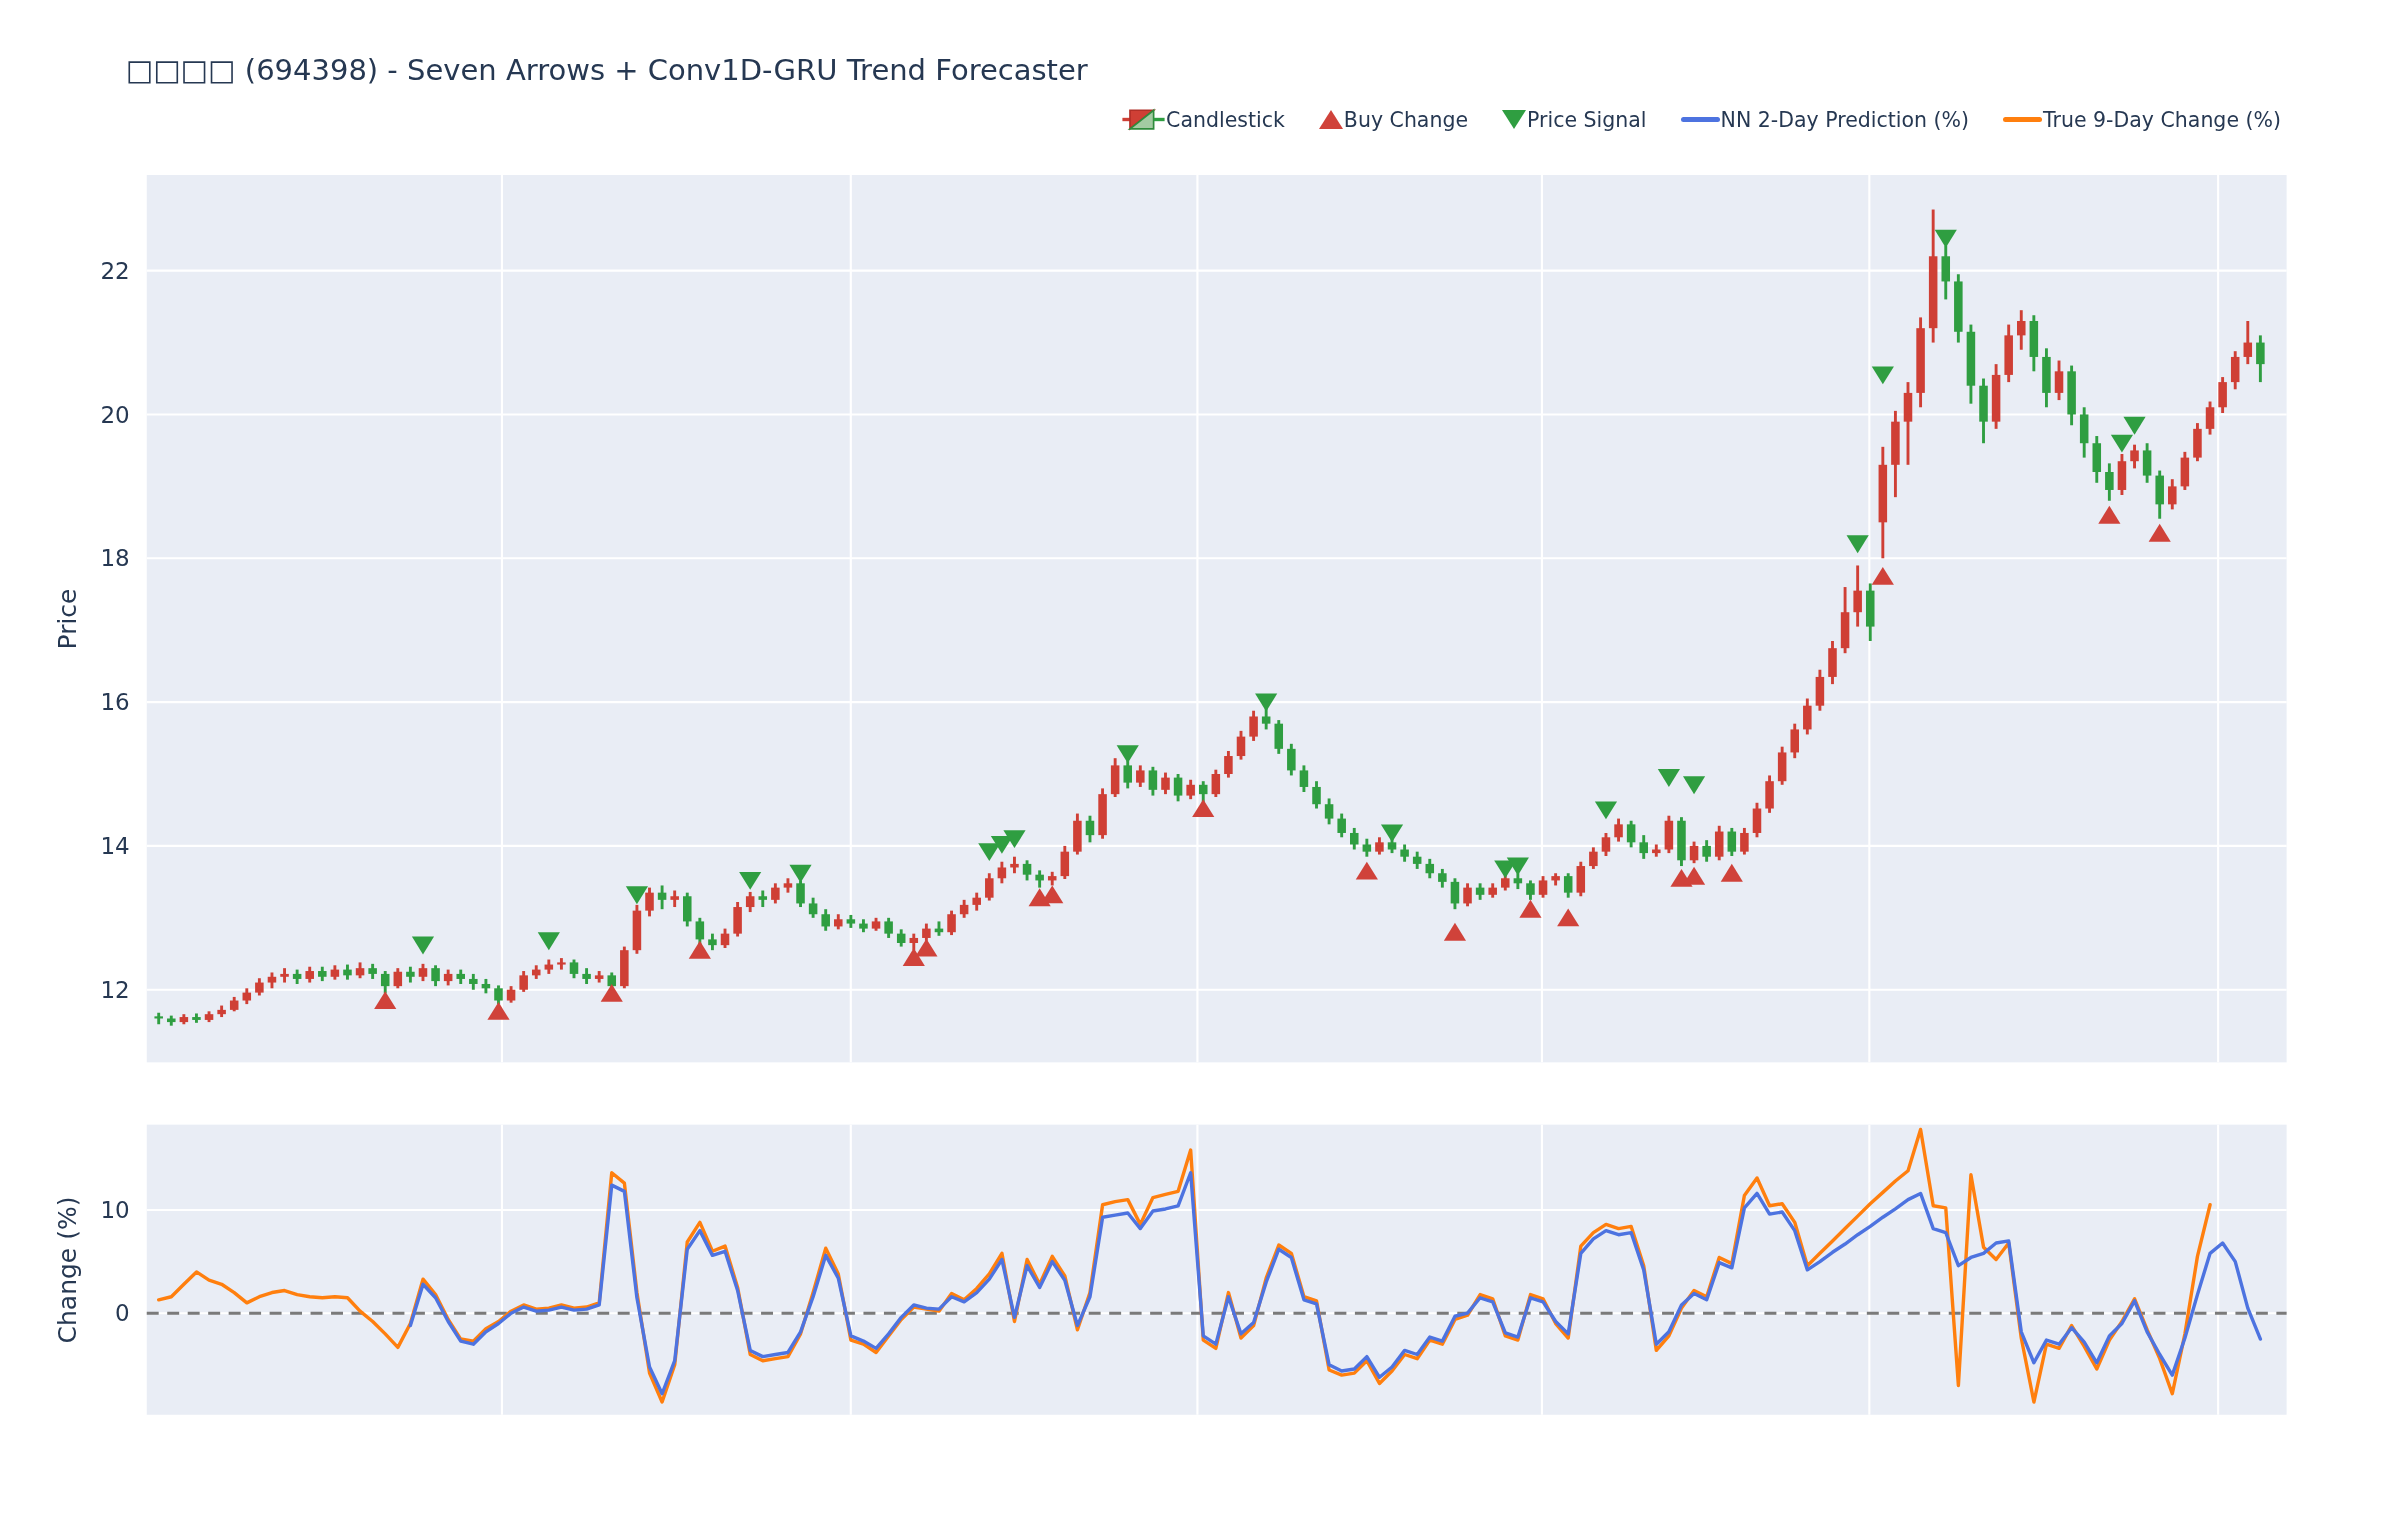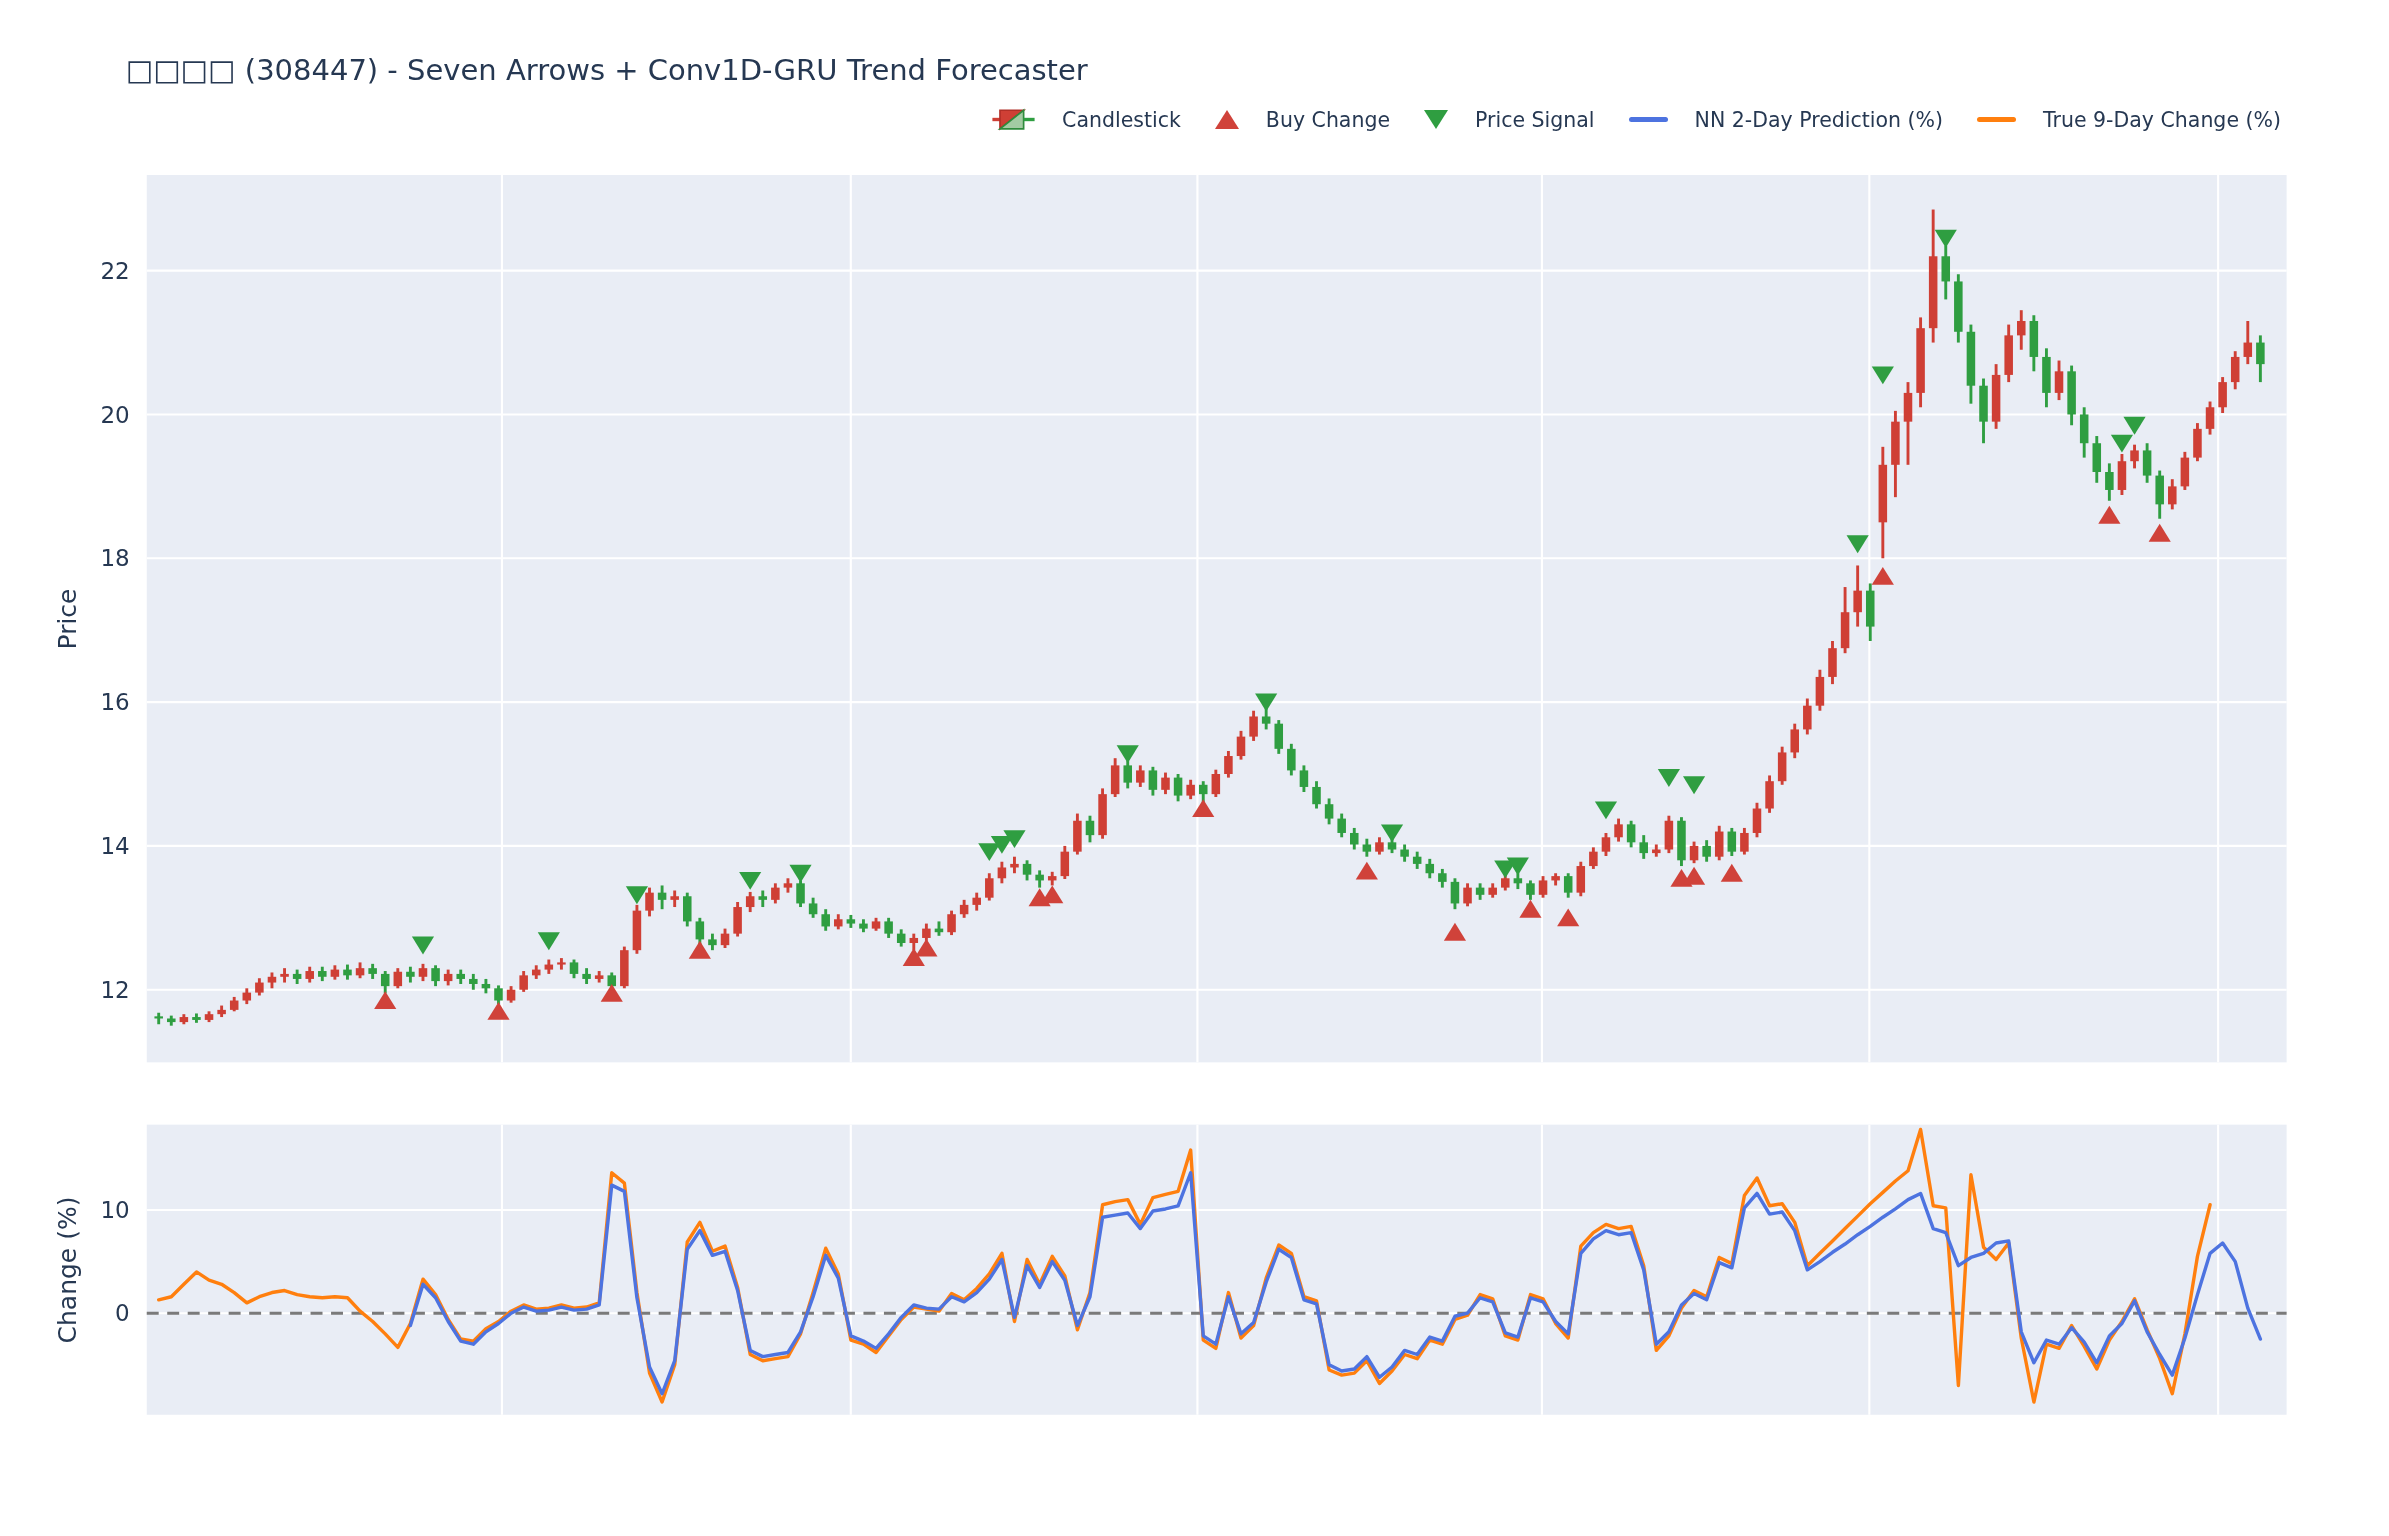--- a/index.html
+++ b/index.html
@@ -1,21 +1,21 @@
 <!DOCTYPE html>
 <html style="font-size:13.7px"><head>
 <meta charset="utf-8">
 <style>
   html,body{margin:0;padding:0;background:#ffffff;}
   .fig{position:relative;width:2389px;height:1536px;background:#ffffff;
        font-family:"DejaVu Sans","Liberation Sans",sans-serif;color:#2a3a55;overflow:hidden;}
   .chart-svg{position:absolute;left:0;top:0;}
   .title{position:absolute;left:126px;top:53px;font-size:29px;color:#263852;white-space:nowrap;}
   .legend{position:absolute;top:106px;right:108px;display:flex;align-items:center;gap:34px;}
-  .legend-item{display:flex;align-items:center;gap:27px;}
+  .legend-item{display:flex;align-items:center;gap:1px;}
   .legend-label{font-size:20.5px;color:#263852;white-space:nowrap;}
   .tri-up{width:0;height:0;border-left:12px solid transparent;border-right:12px solid transparent;
           border-bottom:19px solid #d0423a;}
   .tri-down{width:0;height:0;border-left:12px solid transparent;border-right:12px solid transparent;
             border-top:19px solid #2f9e41;}
   .line-swatch{width:39px;height:4.3px;border-radius:2.6px;}
   .line-swatch.blue{background:#4d73e0;}
   .line-swatch.orange{background:#ff7f0e;}
   .axis-label{position:absolute;font-size:25px;color:#263852;white-space:nowrap;
               transform:translate(-50%,-50%) rotate(-90deg);}
@@ -439,21 +439,21 @@
         <polygon points="2193.75,429.2949756888167 2219.75,429.2949756888167 2206.75,450.2949756888167" fill="#2f9e41"></polygon>
         <polygon points="2267.5,269.1653160453808 2293.5,269.1653160453808 2280.5,290.1653160453808" fill="#2f9e41"></polygon>
         <polygon points="2474,509.35980551053467 2500,509.35980551053467 2487,530.3598055105347" fill="#2f9e41"></polygon>
         <polygon points="2488.75,488.2901134521878 2514.75,488.2901134521878 2501.75,509.2901134521878" fill="#2f9e41"></polygon>
       </g>
       <line x1="172" y1="1539.0181559273763" x2="2680" y2="1539.0181559273763" stroke="#7a7a7a" stroke-width="3.5" stroke-dasharray="14 10"></line>
       <path d="M186.0,1523.3L200.8,1519.7L215.5,1505.1L230.3,1490.6L245.0,1500.3L259.8,1505.1L274.5,1514.8L289.3,1526.9L304.0,1519.7L318.8,1514.8L333.5,1512.4L348.3,1517.2L363.0,1519.7L377.8,1520.9L392.5,1519.7L407.3,1520.9L422.0,1536.6L436.8,1548.7L451.5,1563.2L466.3,1579.0L481.0,1551.1L495.8,1499.1L510.5,1517.2L525.3,1546.3L540.0,1569.3L554.8,1571.7L569.5,1557.2L584.3,1548.7L599.0,1536.6L613.8,1529.3L628.5,1534.2L643.3,1533.0L658.0,1529.3L672.8,1533.0L687.5,1531.8L702.3,1526.9L717.0,1374.4L731.8,1386.5L746.5,1514.8L761.3,1609.2L776.0,1643.1L790.8,1599.5L805.5,1455.5L820.3,1432.5L835.0,1466.4L849.8,1460.3L864.5,1508.8L879.3,1587.4L894.0,1594.7L908.8,1592.3L923.5,1589.9L938.3,1563.2L953.0,1514.8L967.8,1462.8L982.5,1493.0L997.3,1570.5L1012.0,1575.3L1026.8,1585.0L1041.5,1565.6L1056.3,1546.3L1071.0,1531.8L1085.8,1534.2L1100.5,1536.6L1115.3,1516.0L1130.0,1523.3L1144.8,1510.0L1159.5,1493.0L1174.3,1468.8L1189.0,1548.7L1203.8,1476.1L1218.5,1505.1L1233.3,1472.4L1248.0,1495.4L1262.8,1558.4L1277.5,1514.8L1292.3,1411.9L1307.0,1408.3L1321.8,1405.9L1336.5,1434.9L1351.3,1403.5L1366.0,1399.8L1380.8,1396.2L1395.5,1347.8L1410.3,1570.5L1425.0,1580.2L1439.8,1514.8L1454.5,1568.1L1469.3,1553.5L1484.0,1497.9L1498.8,1459.1L1513.5,1468.8L1528.3,1519.7L1543.0,1524.5L1557.8,1605.6L1572.5,1611.6L1587.3,1609.2L1602.0,1594.7L1616.8,1621.3L1631.5,1606.8L1646.3,1587.4L1661.0,1592.3L1675.8,1570.5L1690.5,1575.3L1705.3,1546.3L1720.0,1541.4L1734.8,1517.2L1749.5,1522.1L1764.3,1565.6L1779.0,1570.5L1793.8,1517.2L1808.5,1522.1L1823.3,1551.1L1838.0,1568.1L1852.8,1460.3L1867.5,1444.6L1882.3,1434.9L1897.0,1439.8L1911.8,1437.3L1926.5,1483.3L1941.3,1582.6L1956.0,1565.6L1970.8,1533.0L1985.5,1512.4L2000.3,1519.7L2015.0,1473.7L2029.8,1480.9L2044.5,1401.0L2059.3,1380.5L2074.0,1413.1L2088.8,1410.7L2103.5,1432.5L2118.3,1483.3L2133.0,1468.8L2147.8,1454.3L2162.5,1439.8L2177.3,1425.2L2192.0,1410.7L2206.8,1397.4L2221.5,1384.1L2236.3,1372.0L2251.0,1323.6L2265.8,1413.1L2280.5,1415.6L2295.3,1623.7L2310.0,1376.8L2324.8,1461.6L2339.5,1476.1L2354.3,1456.7L2369.0,1568.1L2383.8,1643.1L2398.5,1575.3L2413.3,1580.2L2428.0,1553.5L2442.8,1577.8L2457.5,1604.4L2472.3,1570.5L2487.0,1548.7L2501.8,1522.1L2516.5,1558.4L2531.3,1592.3L2546.0,1633.4L2560.8,1563.2L2575.5,1472.4L2590.3,1411.9" fill="none" stroke="#ff7f0e" stroke-width="4" stroke-linejoin="round" stroke-linecap="round"></path>
       <path d="M481.0,1553.5L495.8,1505.1L510.5,1520.9L525.3,1548.7L540.0,1571.7L554.8,1575.3L569.5,1560.8L584.3,1551.1L599.0,1539.0L613.8,1531.8L628.5,1536.6L643.3,1535.4L658.0,1531.8L672.8,1535.4L687.5,1534.2L702.3,1529.3L717.0,1388.9L731.8,1396.2L746.5,1520.9L761.3,1602.0L776.0,1633.4L790.8,1594.7L805.5,1464.0L820.3,1442.2L835.0,1471.2L849.8,1466.4L864.5,1512.4L879.3,1582.6L894.0,1589.9L908.8,1587.4L923.5,1585.0L938.3,1560.8L953.0,1519.7L967.8,1471.2L982.5,1497.9L997.3,1565.6L1012.0,1571.7L1026.8,1580.2L1041.5,1563.2L1056.3,1543.9L1071.0,1529.3L1085.8,1533.0L1100.5,1534.2L1115.3,1519.7L1130.0,1525.7L1144.8,1514.8L1159.5,1499.1L1174.3,1476.1L1189.0,1543.9L1203.8,1483.3L1218.5,1508.8L1233.3,1478.5L1248.0,1500.3L1262.8,1553.5L1277.5,1519.7L1292.3,1426.5L1307.0,1424.0L1321.8,1421.6L1336.5,1439.8L1351.3,1419.2L1366.0,1416.8L1380.8,1413.1L1395.5,1374.4L1410.3,1565.6L1425.0,1575.3L1439.8,1519.7L1454.5,1563.2L1469.3,1549.9L1484.0,1502.7L1498.8,1464.0L1513.5,1473.7L1528.3,1523.3L1543.0,1528.1L1557.8,1599.5L1572.5,1606.8L1587.3,1604.4L1602.0,1589.9L1616.8,1614.1L1631.5,1602.0L1646.3,1582.6L1661.0,1587.4L1675.8,1566.9L1690.5,1571.7L1705.3,1542.6L1720.0,1539.0L1734.8,1520.9L1749.5,1525.7L1764.3,1562.0L1779.0,1566.9L1793.8,1520.9L1808.5,1525.7L1823.3,1548.7L1838.0,1563.2L1852.8,1468.8L1867.5,1451.9L1882.3,1442.2L1897.0,1447.0L1911.8,1444.6L1926.5,1488.2L1941.3,1575.3L1956.0,1560.8L1970.8,1529.3L1985.5,1516.0L2000.3,1523.3L2015.0,1479.7L2029.8,1485.8L2044.5,1415.6L2059.3,1398.6L2074.0,1422.8L2088.8,1420.4L2103.5,1442.2L2118.3,1488.2L2133.0,1478.5L2147.8,1467.6L2162.5,1457.9L2177.3,1447.0L2192.0,1437.3L2206.8,1426.5L2221.5,1416.8L2236.3,1405.9L2251.0,1398.6L2265.8,1439.8L2280.5,1444.6L2295.3,1483.3L2310.0,1473.7L2324.8,1468.8L2339.5,1456.7L2354.3,1454.3L2369.0,1560.8L2383.8,1597.1L2398.5,1570.5L2413.3,1575.3L2428.0,1556.0L2442.8,1572.9L2457.5,1597.1L2472.3,1565.6L2487.0,1551.1L2501.8,1524.5L2516.5,1560.8L2531.3,1587.4L2546.0,1611.6L2560.8,1568.1L2575.5,1517.2L2590.3,1468.8L2605.0,1456.7L2619.8,1478.5L2634.5,1533.0L2649.3,1569.3" fill="none" stroke="#4d73e0" stroke-width="4" stroke-linejoin="round" stroke-linecap="round"></path>
     </svg>
 
-  <div class="title">□□□□ (308447) - Seven Arrows + Conv1D-GRU Trend Forecaster</div>
+  <div class="title">□□□□ (694398) - Seven Arrows + Conv1D-GRU Trend Forecaster</div>
 
   <div class="legend">
     <div class="legend-item">
       <svg width="43" height="27" viewBox="0 0 50 32">
         <line x1="0" y1="16" x2="9" y2="16" stroke="#cf3f35" stroke-width="4"></line>
         <rect x="9" y="5" width="28" height="22" fill="#ffffff" stroke="none"></rect>
         <polygon points="9,5 37,5 9,27" fill="#cf3f35" stroke="#b02f27" stroke-width="2"></polygon>
         <polygon points="37,5 37,27 9,27" fill="#a3cba3" stroke="#2f8b3c" stroke-width="2"></polygon>
         <line x1="37" y1="16" x2="50" y2="16" stroke="#2f9e41" stroke-width="4"></line>
       </svg>

